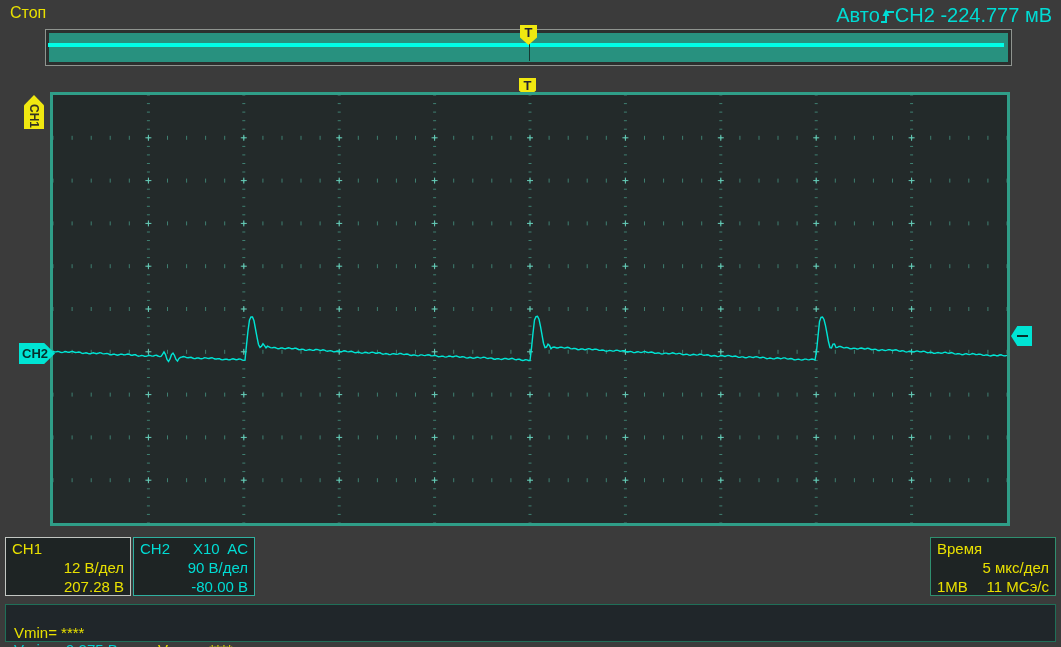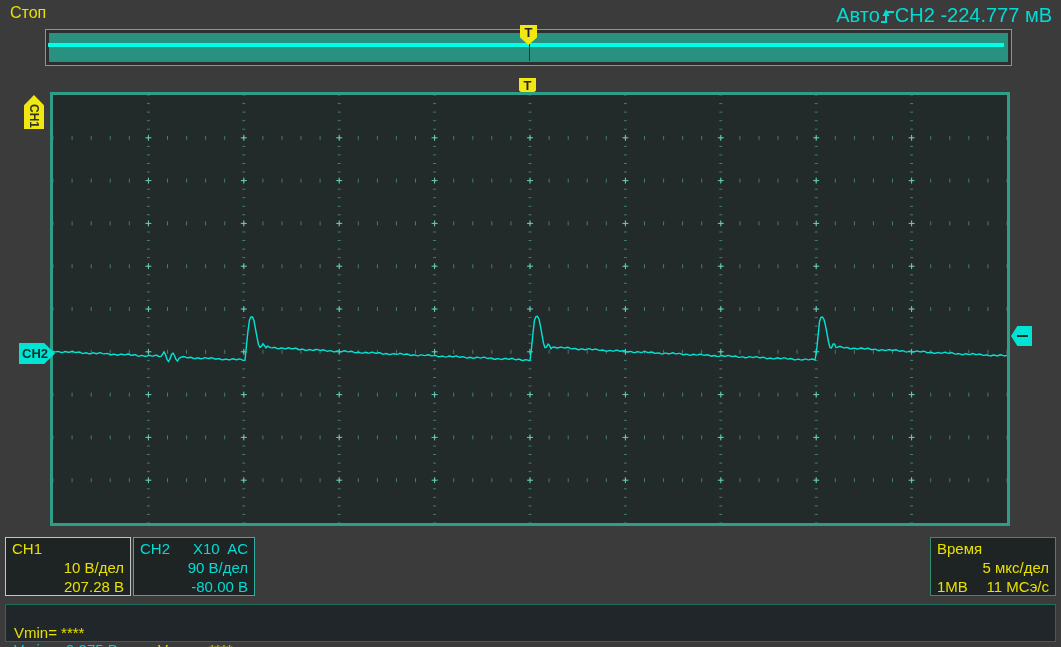--- a/index.html
+++ b/index.html
@@ -1176,21 +1176,21 @@
   <div class="ch1-flag">
     <span>CH1</span>
   </div>
   <div class="ch2-flag">CH2</div>
   <div class="trig-level-flag">
       <i></i>
     </div>
 
   <div class="panel panel-ch1">
     <div class="row"><span>CH1</span></div>
-    <div class="row"><span class="r">10 В/дел</span></div>
+    <div class="row"><span class="r">12 В/дел</span></div>
     <div class="row"><span class="r">207.28 В</span></div>
   </div>
   <div class="panel panel-ch2">
     <div class="row">
       <span>CH2</span>
       <span class="r">X10  AC</span>
     </div>
     <div class="row"><span class="r">90 В/дел</span></div>
     <div class="row"><span class="r">-80.00 В</span></div>
   </div>

